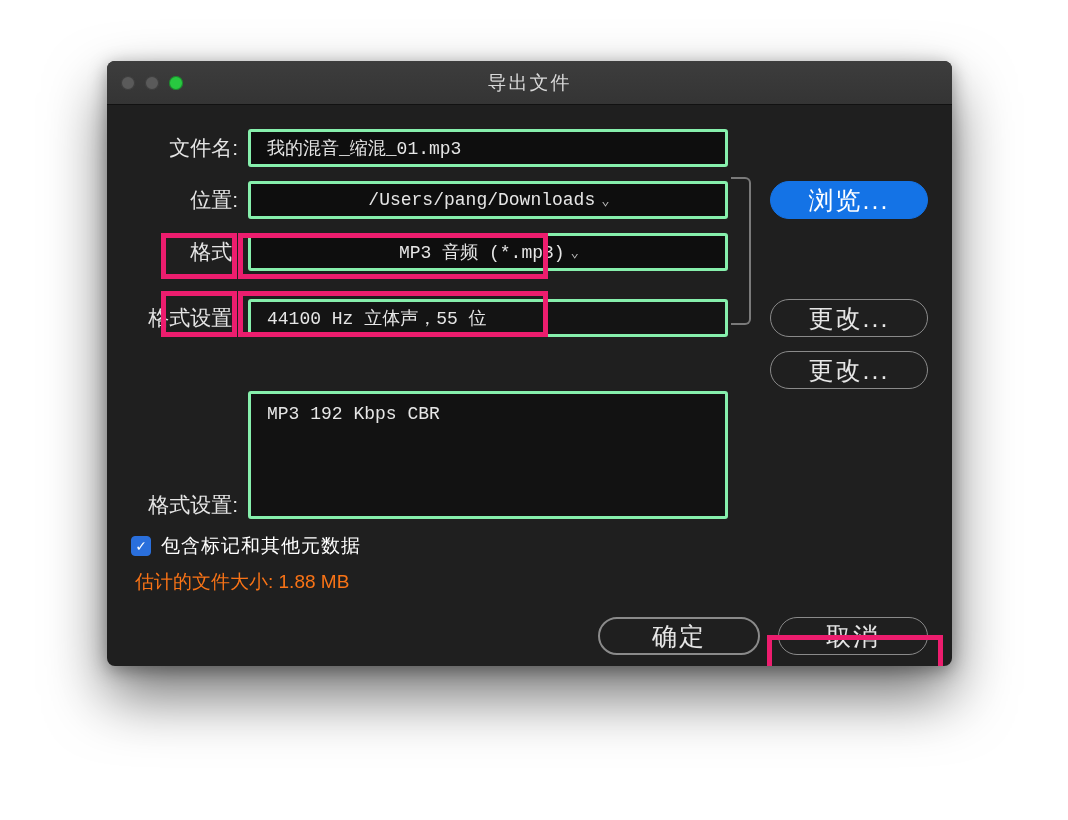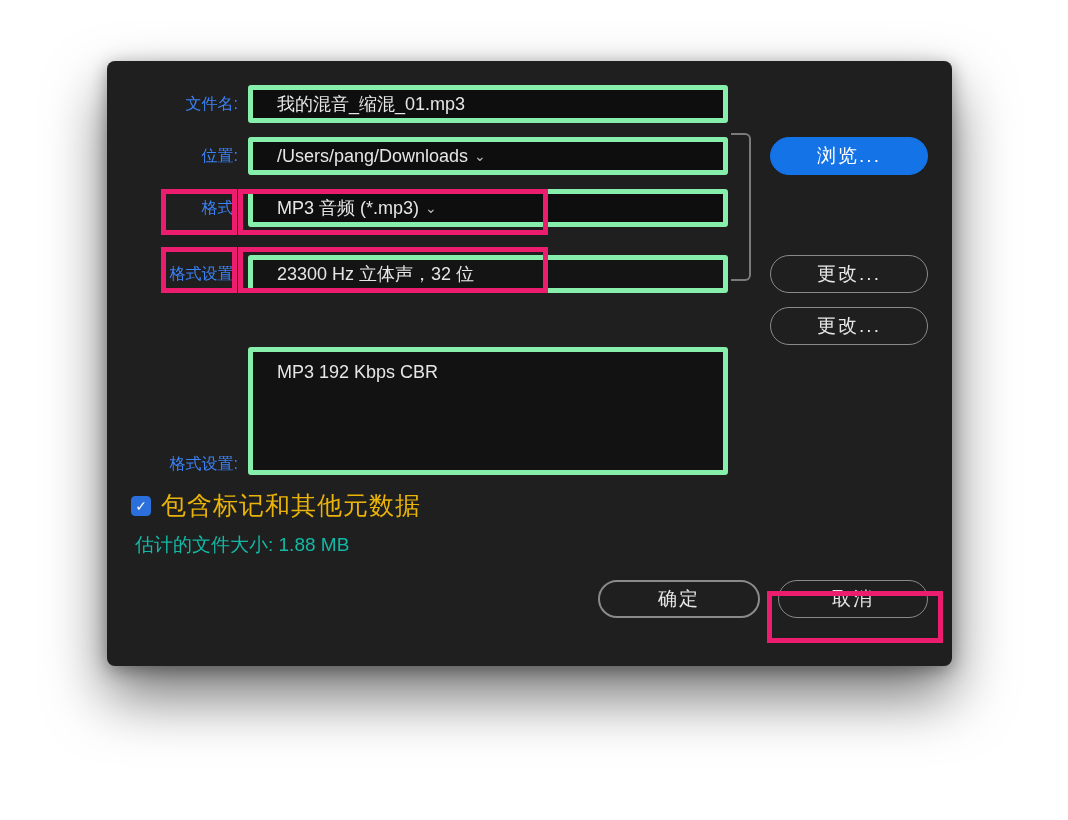--- a/index.html
+++ b/index.html
@@ -34,51 +34,51 @@
     color: #d9d9d9; font-size: 19px; font-weight: 500;
     letter-spacing: 2px;
   }
 
   .body { padding: 24px 24px 18px 24px; color: #cfcfcf; font-size: 18px; }
 
   .row { display: flex; align-items: center; margin-bottom: 14px; }
   .row.tall { align-items: flex-end; }
 
   .label {
-    width: 118px; text-align: right; padding-right: 10px; font-size: 16px; color: #3b82f6;
+    width: 118px; text-align: right; padding-right: 10px; font-size: 21px; color: #e5e5e5;
     white-space: nowrap;
   }
 
   .field-zone { flex: 0 0 480px; position: relative; }
   .bracket-zone { flex: 0 0 30px; position: relative; height: 1px;}
   .btn-zone { flex: 0 0 170px; display:flex; justify-content:flex-end;}
 
   .textfield, .dropdown, .readbox, .readarea {
     width: 100%;
     background: #0e0e0e;
-    border: 5px solid #86efac;
+    border: 3px solid #86efac;
     border-radius: 3px;
     color: #e6e6e6;
     font-size: 18px;
-    padding: 6px 24px;
+    padding: 6px 16px;
     height: 38px;
-    display: flex; align-items: center;
-  }
-  .dropdown { justify-content: flex-start; padding-right: 8px; cursor: pointer;}
+    display: flex; align-items: center; font-family: Liberation Mono, monospace;
+  }
+  .dropdown { justify-content: center; padding-right: 8px; cursor: pointer;}
   .chev { color: #bbb; font-size: 14px; padding: 4px 6px;}
   .readbox { background: #141414; cursor: default;}
   .readarea { height: 128px; align-items: flex-start; padding-top: 10px; background: #121212; cursor: default; margin-top: 40px;}
 
   .btn {
     height: 38px; min-width: 158px;
     border-radius: 19px;
     border: 1.5px solid #8a8a8a;
     background: transparent;
     color: #e6e6e6;
-    font-size: 19px;
+    font-size: 25px;
     display: inline-flex; align-items: center; justify-content: center;
     cursor: pointer;
     padding: 0 20px;
     letter-spacing: 2px;
   }
   .btn.primary {
     background: #1473e6;
     border-color: #1473e6;
     color: #fff;
   }
@@ -102,39 +102,47 @@
     border-top-right-radius: 6px;
     border-bottom-right-radius: 6px;
   }
 
   .check-row { display:flex; align-items:center; gap: 10px; margin-top: 14px;}
   .checkbox {
     width: 20px; height: 20px; border-radius: 4px; background: #2a6fdc;
     display:flex; align-items:center; justify-content:center; color:#fff; font-size:14px;
     border: 1px solid #2a6fdc; cursor: pointer;
   }
-  .check-text { font-size: 25px; color:#eab308; letter-spacing: 1px;}
-
-  .filesize { margin-top: 10px; font-size: 19px; color:#14b8a6; padding-left: 4px;}
+  .check-text { font-size: 19px; color:#ffffff; letter-spacing: 1px;}
+
+  .filesize { margin-top: 10px; font-size: 19px; color:#f97316; padding-left: 4px;}
 
   .footer { display:flex; justify-content:flex-end; gap: 18px; margin-top: 22px;}
 
   
   .hl.loc-label { left: 54px; top: 128px; width: 76px; height: 46px; }
   .hl.loc-field { left: 131px; top: 128px; width: 310px; height: 46px; }
   .hl.fmt-label { left: 54px; top: 186px; width: 76px; height: 46px; }
   .hl.fmt-field { left: 131px; top: 186px; width: 310px; height: 46px; }
   .hl.ok       { left: 660px; top: 530px; width: 176px; height: 52px; }
 </style>
 </head>
 <body>
 
 <div class="page">
   <div class="dialog">
 
+    <div class="titlebar">
+      <div class="traffic-lights">
+        <div class="tl"></div>
+        <div class="tl"></div>
+        <div class="tl green"></div>
+      </div>
+      <div class="title">导出文件</div>
+    </div>
 
     <div class="body" style="position:relative;">
 
       <div class="bracket"></div>
 
       <div class="row">
         <div class="label">文件名:</div>
         <div class="field-zone">
           <div class="textfield">
             <span>我的混音_缩混_01.mp3</span>
@@ -171,21 +179,21 @@
         <div class="bracket-zone"></div>
         <div class="btn-zone"></div>
       </div>
 
       <div style="height:14px"></div>
 
       <div class="row">
         <div class="label">格式设置:</div>
         <div class="field-zone">
           <div class="readbox">
-            <span>23300 Hz 立体声，32 位</span>
+            <span>44100 Hz 立体声，55 位</span>
           </div>
         </div>
         <div class="bracket-zone"></div>
         <div class="btn-zone">
           <div class="btn">
             <span>更改...</span>
           </div>
         </div>
       </div>
 

